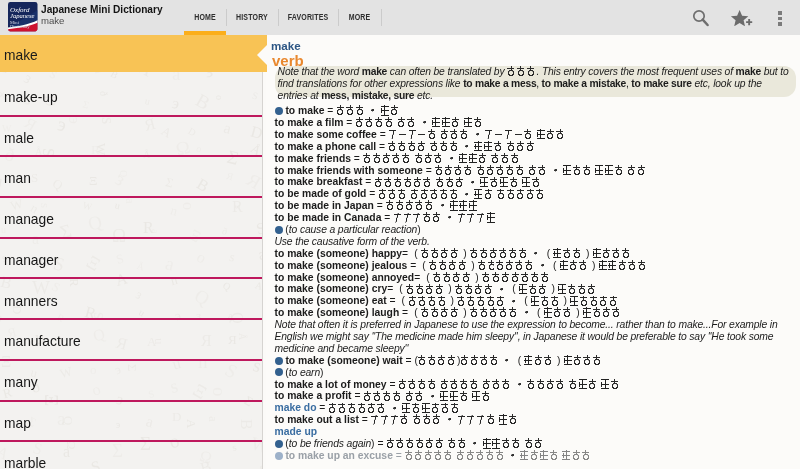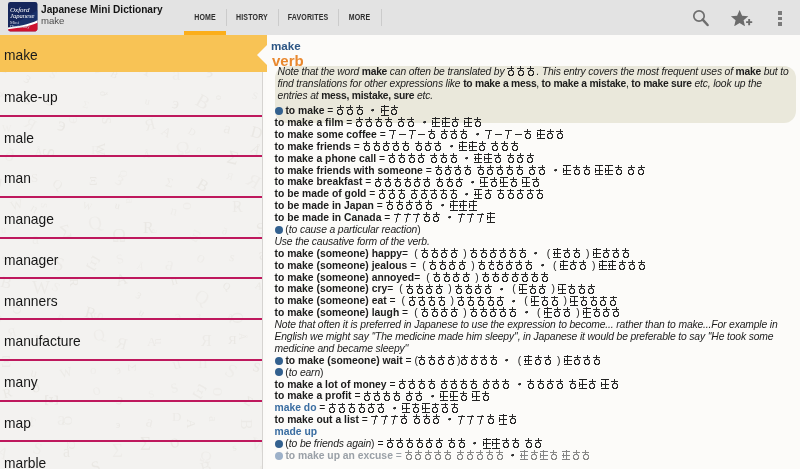--- a/index.html
+++ b/index.html
@@ -20,21 +20,21 @@
 #pedge { position:absolute; left:262px; top:37px; width:1px; height:397px; background:#d6d4d1; }
 #pstrip { position:absolute; left:263px; top:35px; width:4px; height:434px; background:#fbfaf8; }
 #sel { position:absolute; left:0; top:34.5px; width:266.5px; height:37.5px; background:#f8c355; }
 #sel span { position:absolute; left:4px; top:0; line-height:40.6px; font-size:15px; color:#1b1b1b; display:inline-block; transform-origin:0 50%; transform:scaleX(0.92); }
 #wedge { position:absolute; left:256.7px; top:44.8px; width:0; height:0; border-right:10px solid #fcfbf9; border-top:10.6px solid transparent; border-bottom:10.6px solid transparent; }
 
 
 #content { position:absolute; left:267px; top:35px; width:533px; height:434px; background:#fcfbf9; }
 #hw { position:absolute; left:4px; top:3.8px; font-size:11.6px; font-weight:bold; color:#2d5684; }
 #pos { position:absolute; left:5px; top:17.2px; font-size:15px; font-weight:bold; color:#e9882f; }
-#note { position:absolute; left:7.6px; top:30.6px; width:521px; height:57px; background:#eae8db; border-radius:12px; padding:0.3px 0 0 3px; font-size:10.3px; color:#1c1c1c; letter-spacing:-0.25px; }
+#note { position:absolute; left:7.6px; top:30.6px; width:521px; height:31px; background:#eae8db; border-radius:12px; padding:0.3px 0 0 3px; font-size:10.3px; color:#1c1c1c; letter-spacing:-0.25px; }
 #note .nl { height:12.3px; line-height:12.3px; white-space:nowrap; }
 #body { position:absolute; left:7.5px; top:70.1px; width:525px; font-size:10.35px; color:#1b1b1b; }
 .ln { height:11.9px; line-height:11.9px; white-space:nowrap; }
 .itx { font-style:italic; letter-spacing:-0.15px; }
 .bl { color:#3a6da1; }
 .bu { display:inline-block; width:8px; height:8px; border-radius:50%; background:#33618f; vertical-align:-0.8px; }
 .fade, .fade b { color:#9aa0a7; }
 .fade .bu { background:#9db1c9; }
 .fade .h, .fade .t, .fade .g, .fade .c { filter:opacity(0.55) grayscale(1); }
 
@@ -302,22 +302,22 @@
   <div id="pos">verb</div>
   <div id="note">
     <div class="nl"><i class="itx">Note that the word </i><b>make</b><i class="itx"> can often be translated by </i><b><i class="h"></i><i class="h"></i><i class="h"></i></b><i class="itx">. This entry covers the most frequent uses of </i><b>make</b><i class="itx"> but to</i></div>
     <div class="nl"><i class="itx">find translations for other expressions like </i><b>to make a mess</b>, <b>to make a mistake</b>, <b>to make sure</b> <i class="itx">etc, look up the</i></div>
     <div class="nl"><i class="itx">entries at </i><b>mess, mistake, sure</b> <i class="itx">etc.</i></div>
   </div>
   <div id="body">
 <div class="ln"><i class="bu"></i> <b>to make</b> = <i class="h"></i><i class="h"></i><i class="h"></i> <i class="d"></i> <i class="g"></i><i class="h"></i></div>
 <div class="ln"><b>to make a film</b> = <i class="h"></i><i class="h"></i><i class="h"></i><i class="h"></i> <i class="h"></i><i class="h"></i> <i class="d"></i> <i class="g"></i><i class="g"></i><i class="h"></i> <i class="g"></i><i class="h"></i></div>
 <div class="ln"><b>to make some coffee</b> = <i class="t"></i><i class="c"></i><i class="t"></i><i class="c"></i><i class="h"></i> <i class="h"></i><i class="h"></i><i class="h"></i> <i class="d"></i> <i class="t"></i><i class="c"></i><i class="t"></i><i class="c"></i><i class="h"></i> <i class="g"></i><i class="h"></i><i class="h"></i></div>
+<div class="ln"><b>to make a phone call</b> = <i class="h"></i><i class="h"></i><i class="h"></i><i class="h"></i> <i class="h"></i><i class="h"></i><i class="h"></i> <i class="d"></i> <i class="g"></i><i class="g"></i><i class="h"></i> <i class="h"></i><i class="h"></i><i class="h"></i></div>
 <div class="ln"><b>to make friends</b> = <i class="h"></i><i class="h"></i><i class="h"></i><i class="h"></i><i class="h"></i> <i class="h"></i><i class="h"></i><i class="h"></i> <i class="d"></i> <i class="g"></i><i class="g"></i><i class="h"></i> <i class="h"></i><i class="h"></i><i class="h"></i></div>
-<div class="ln"><b>to make a phone call</b> = <i class="h"></i><i class="h"></i><i class="h"></i><i class="h"></i> <i class="h"></i><i class="h"></i><i class="h"></i> <i class="d"></i> <i class="g"></i><i class="g"></i><i class="h"></i> <i class="h"></i><i class="h"></i><i class="h"></i></div>
 <div class="ln"><b>to make friends with someone</b> = <i class="h"></i><i class="h"></i><i class="h"></i><i class="h"></i> <i class="h"></i><i class="h"></i><i class="h"></i><i class="h"></i><i class="h"></i> <i class="h"></i><i class="h"></i> <i class="d"></i> <i class="g"></i><i class="h"></i><i class="h"></i> <i class="g"></i><i class="g"></i><i class="h"></i> <i class="h"></i><i class="h"></i></div>
 <div class="ln"><b>to make breakfast</b> = <i class="h"></i><i class="h"></i><i class="h"></i><i class="h"></i><i class="h"></i><i class="h"></i> <i class="h"></i><i class="h"></i><i class="h"></i> <i class="d"></i> <i class="g"></i><i class="h"></i><i class="g"></i><i class="h"></i> <i class="g"></i><i class="h"></i></div>
 <div class="ln"><b>to be made of gold</b> = <i class="h"></i><i class="h"></i><i class="h"></i> <i class="h"></i><i class="h"></i><i class="h"></i><i class="h"></i><i class="h"></i> <i class="d"></i> <i class="g"></i><i class="h"></i> <i class="h"></i><i class="h"></i><i class="h"></i><i class="h"></i><i class="h"></i></div>
 <div class="ln"><b>to be made in Japan</b> = <i class="h"></i><i class="h"></i><i class="h"></i><i class="h"></i><i class="h"></i> <i class="d"></i> <i class="g"></i><i class="g"></i><i class="g"></i></div>
 <div class="ln"><b>to be made in Canada</b> = <i class="t"></i><i class="t"></i><i class="t"></i><i class="h"></i><i class="h"></i> <i class="d"></i> <i class="t"></i><i class="t"></i><i class="t"></i><i class="g"></i></div>
 <div class="ln"><i class="bu"></i> (<i class="itx">to cause a particular reaction</i>)</div>
 <div class="ln"><i class="itx">Use the causative form of the verb.</i></div>
 <div class="ln"><b>to make (someone) happy</b>= <span class="fp">(</span><i class="h"></i><i class="h"></i><i class="h"></i><i class="h"></i><span class="fp">)</span><i class="h"></i><i class="h"></i><i class="h"></i><i class="h"></i><i class="h"></i><i class="h"></i> <i class="d"></i> <span class="fp">(</span><i class="g"></i><i class="h"></i><i class="h"></i><span class="fp">)</span><i class="g"></i><i class="h"></i><i class="h"></i><i class="h"></i></div>
 <div class="ln"><b>to make (someone) jealous</b> = <span class="fp">(</span><i class="h"></i><i class="h"></i><i class="h"></i><i class="h"></i><span class="fp">)</span><i class="h"></i><i class="h s"></i><i class="h"></i><i class="h"></i><i class="h"></i><i class="h"></i> <i class="d"></i> <span class="fp">(</span><i class="g"></i><i class="h"></i><i class="h"></i><span class="fp">)</span><i class="g"></i><i class="g"></i><i class="h"></i><i class="h"></i><i class="h"></i></div>
 <div class="ln"><b>to make (someone) annoyed</b>= <span class="fp">(</span><i class="h"></i><i class="h"></i><i class="h"></i><i class="h"></i><span class="fp">)</span><i class="h"></i><i class="h"></i><i class="h"></i><i class="h"></i><i class="h"></i><i class="h"></i><i class="h"></i></div>

